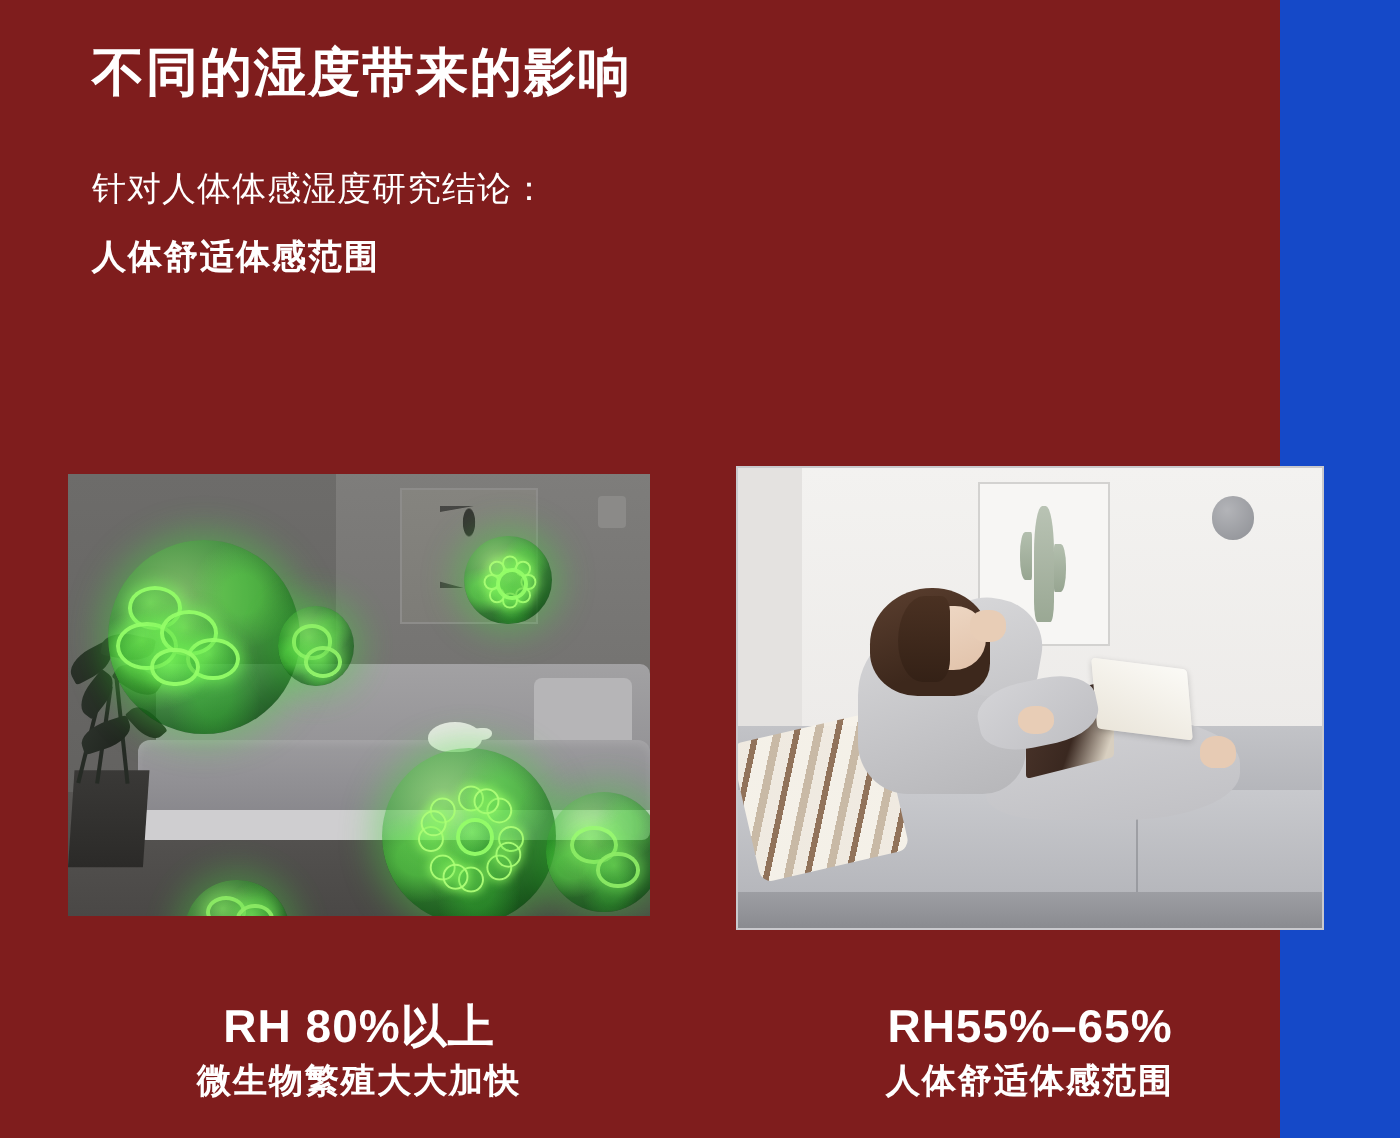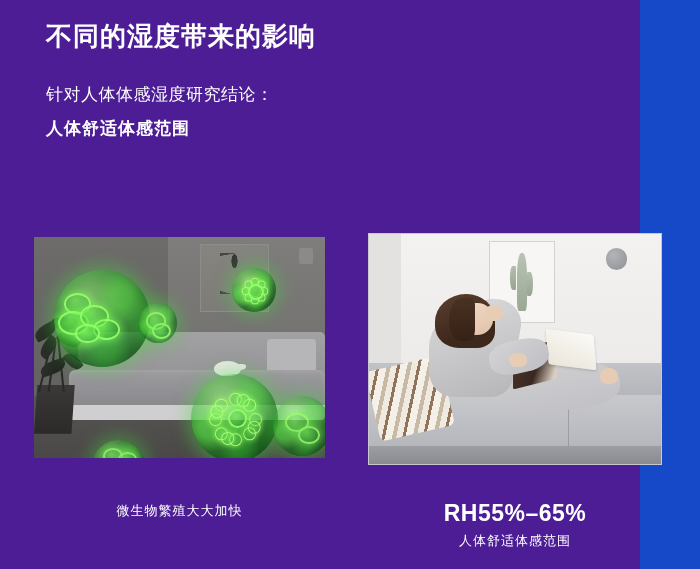--- a/index.html
+++ b/index.html
@@ -11,21 +11,21 @@
     height: 569px;
     overflow: hidden;
     background: #1549c8;
     font-family: "Liberation Sans", "DejaVu Sans", sans-serif;
     -webkit-font-smoothing: antialiased;
   }
   .page {
     position: relative;
     width: 640px;
     height: 569px;
-    background: #4c1d95;
+    background: #7f1d1d;
   }
 
   
   .headline {
     position: absolute;
     left: 46px;
     top: 18px;
     font-size: 26px;
     font-weight: bold;
     color: #ffffff;
@@ -319,22 +319,22 @@
   .caption-left  { left: 34px;  top: 498px; width: 291px; }
   .caption-right { left: 368px; top: 498px; width: 294px; }
   .cap-title {
     font-size: 23px;
     font-weight: bold;
     letter-spacing: 0.5px;
     line-height: 30px;
     white-space: nowrap;
   }
   .cap-sub {
-    font-size: 13px;
-    font-weight: normal;
+    font-size: 17px;
+    font-weight: bold;
     letter-spacing: 1px;
     line-height: 26px;
     white-space: nowrap;
   }
 </style>
 </head>
 <body>
 
 <div class="page">
 
@@ -452,20 +452,21 @@
         <div class="r-book-l"></div>
         <div class="r-book-r"></div>
         <div class="r-arm-low"></div>
         <div class="r-hand2"></div>
         <div class="r-foot"></div>
       </div>
     </div>
   </div>
 
   <div class="caption caption-left">
+    <div class="cap-title">RH 80%以上</div>
     <div class="cap-sub">微生物繁殖大大加快</div>
   </div>
 
   <div class="caption caption-right">
     <div class="cap-title">RH55%–65%</div>
     <div class="cap-sub">人体舒适体感范围</div>
   </div>
 
 </div>
 

